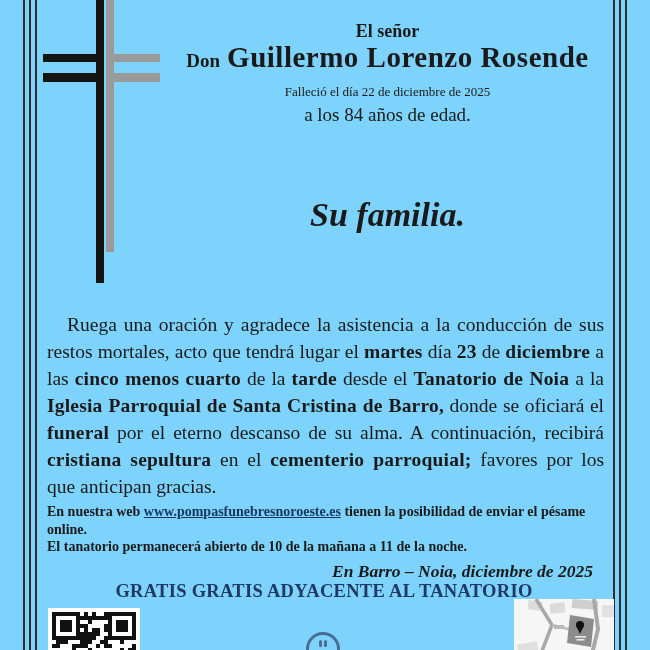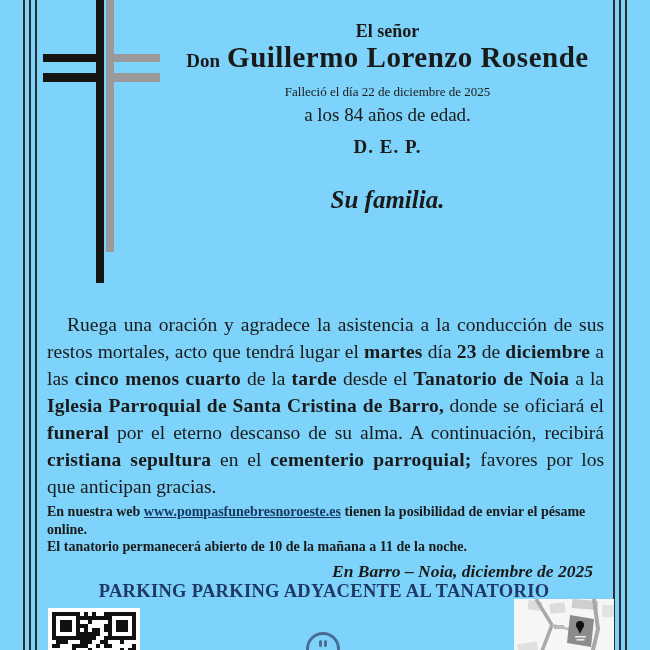--- a/index.html
+++ b/index.html
@@ -25,21 +25,21 @@
   .ch2-gray { left:106px; top:73px; width:54px; height:9px; }
 
   .centered-head { position:absolute; left:160px; width:455px; text-align:center; white-space:nowrap; }
   .honorific { top:21px; font-size:18px; font-weight:bold; }
   .name-line { top:41px; }
   .name-line .don  { font-size:19px; font-weight:bold;margin-top:13px; }
   .name-line .name { font-size:29px; font-weight:bold; margin-left:7px; letter-spacing:0.5px; }
   .death-line { top:84px; font-size:13px; }
   .age-line   { top:104px; font-size:19px; }
   .dep-line   { top:136px; font-size:19px; font-weight:bold; letter-spacing:1px; }
-  .family-line{ top:186px; font-size:25px; font-weight:bold; font-style:italic; }
+  .family-line{ top:196px; font-size:34px; font-weight:bold; font-style:italic; }
 
   .body-par {
     position:absolute; left:47px; width:557px; top:311px;
     font-size:19.5px; line-height:27px; text-align:justify; text-indent:20px;
   }
   .body-par b { letter-spacing:0.2px; }
 
   .web-block { position:absolute; left:47px; width:562px; top:503px;
     font-size:14px; font-weight:bold; line-height:17.5px; }
   .weblink { color:var(--link-blue,#17365d); text-decoration:underline; cursor:pointer; }
@@ -80,32 +80,31 @@
     <div class="cross-piece cp-black ch2-black"></div>
     <div class="cross-piece cp-gray  ch2-gray"></div>
   </div>
 
   <div class="centered-head honorific">El señor</div>
   <div class="centered-head name-line">
     <span class="don">Don</span><span class="name">Guillermo Lorenzo Rosende</span>
   </div>
   <div class="centered-head death-line">Falleció el día 22 de diciembre de 2025</div>
   <div class="centered-head age-line">a los 84 años de edad.</div>
-  <div class="centered-head dep-line">D. E. P.</div>
   <div class="centered-head family-line">Su familia.</div>
 
   <div class="body-par"><span>Ruega una oración y agradece la asistencia a la conducción de sus restos mortales, acto que tendrá lugar el </span><b>martes</b><span> día </span><b>23</b><span> de </span><b>diciembre</b><span> a las </span><b>cinco menos cuarto</b><span> de la </span><b>tarde</b><span> desde el </span><b>Tanatorio de Noia</b><span> a la </span><b>Iglesia Parroquial de Santa Cristina de Barro,</b><span> donde se oficiará el </span><b>funeral</b><span> por el eterno descanso de su alma. A continuación, recibirá </span><b>cristiana sepultura</b><span> en el </span><b>cementerio parroquial;</b><span> favores por los que anticipan gracias.</span></div>
 
   <div class="web-block">
     <div><span>En nuestra web </span><span class="weblink">www.pompasfunebresnoroeste.es</span><span> tienen la posibilidad de enviar el pésame online.</span></div>
     <div>El tanatorio permanecerá abierto de 10 de la mañana a 11 de la noche.</div>
   </div>
 
   <div class="place-date-line">En Barro – Noia, diciembre de 2025</div>
-  <div class="parking-line">PARKING PARKING ADYACENTE AL TANATORIO</div>
+  <div class="parking-line">GRATIS GRATIS ADYACENTE AL TANATORIO</div>
 
   <svg class="qr" id="qr-svg" viewBox="0 0 92 92">
       <rect x="0" y="0" width="92" height="92" fill="#fff"></rect>
       <rect x="4" y="4" width="28" height="28" fill="#111"></rect>
       <rect x="8" y="8" width="20" height="20" fill="#fff"></rect>
       <rect x="12" y="12" width="12" height="12" fill="#111"></rect>
       <rect x="60" y="4" width="28" height="28" fill="#111"></rect>
       <rect x="64" y="8" width="20" height="20" fill="#fff"></rect>
       <rect x="68" y="12" width="12" height="12" fill="#111"></rect>
       <rect x="4" y="60" width="28" height="28" fill="#111"></rect>

